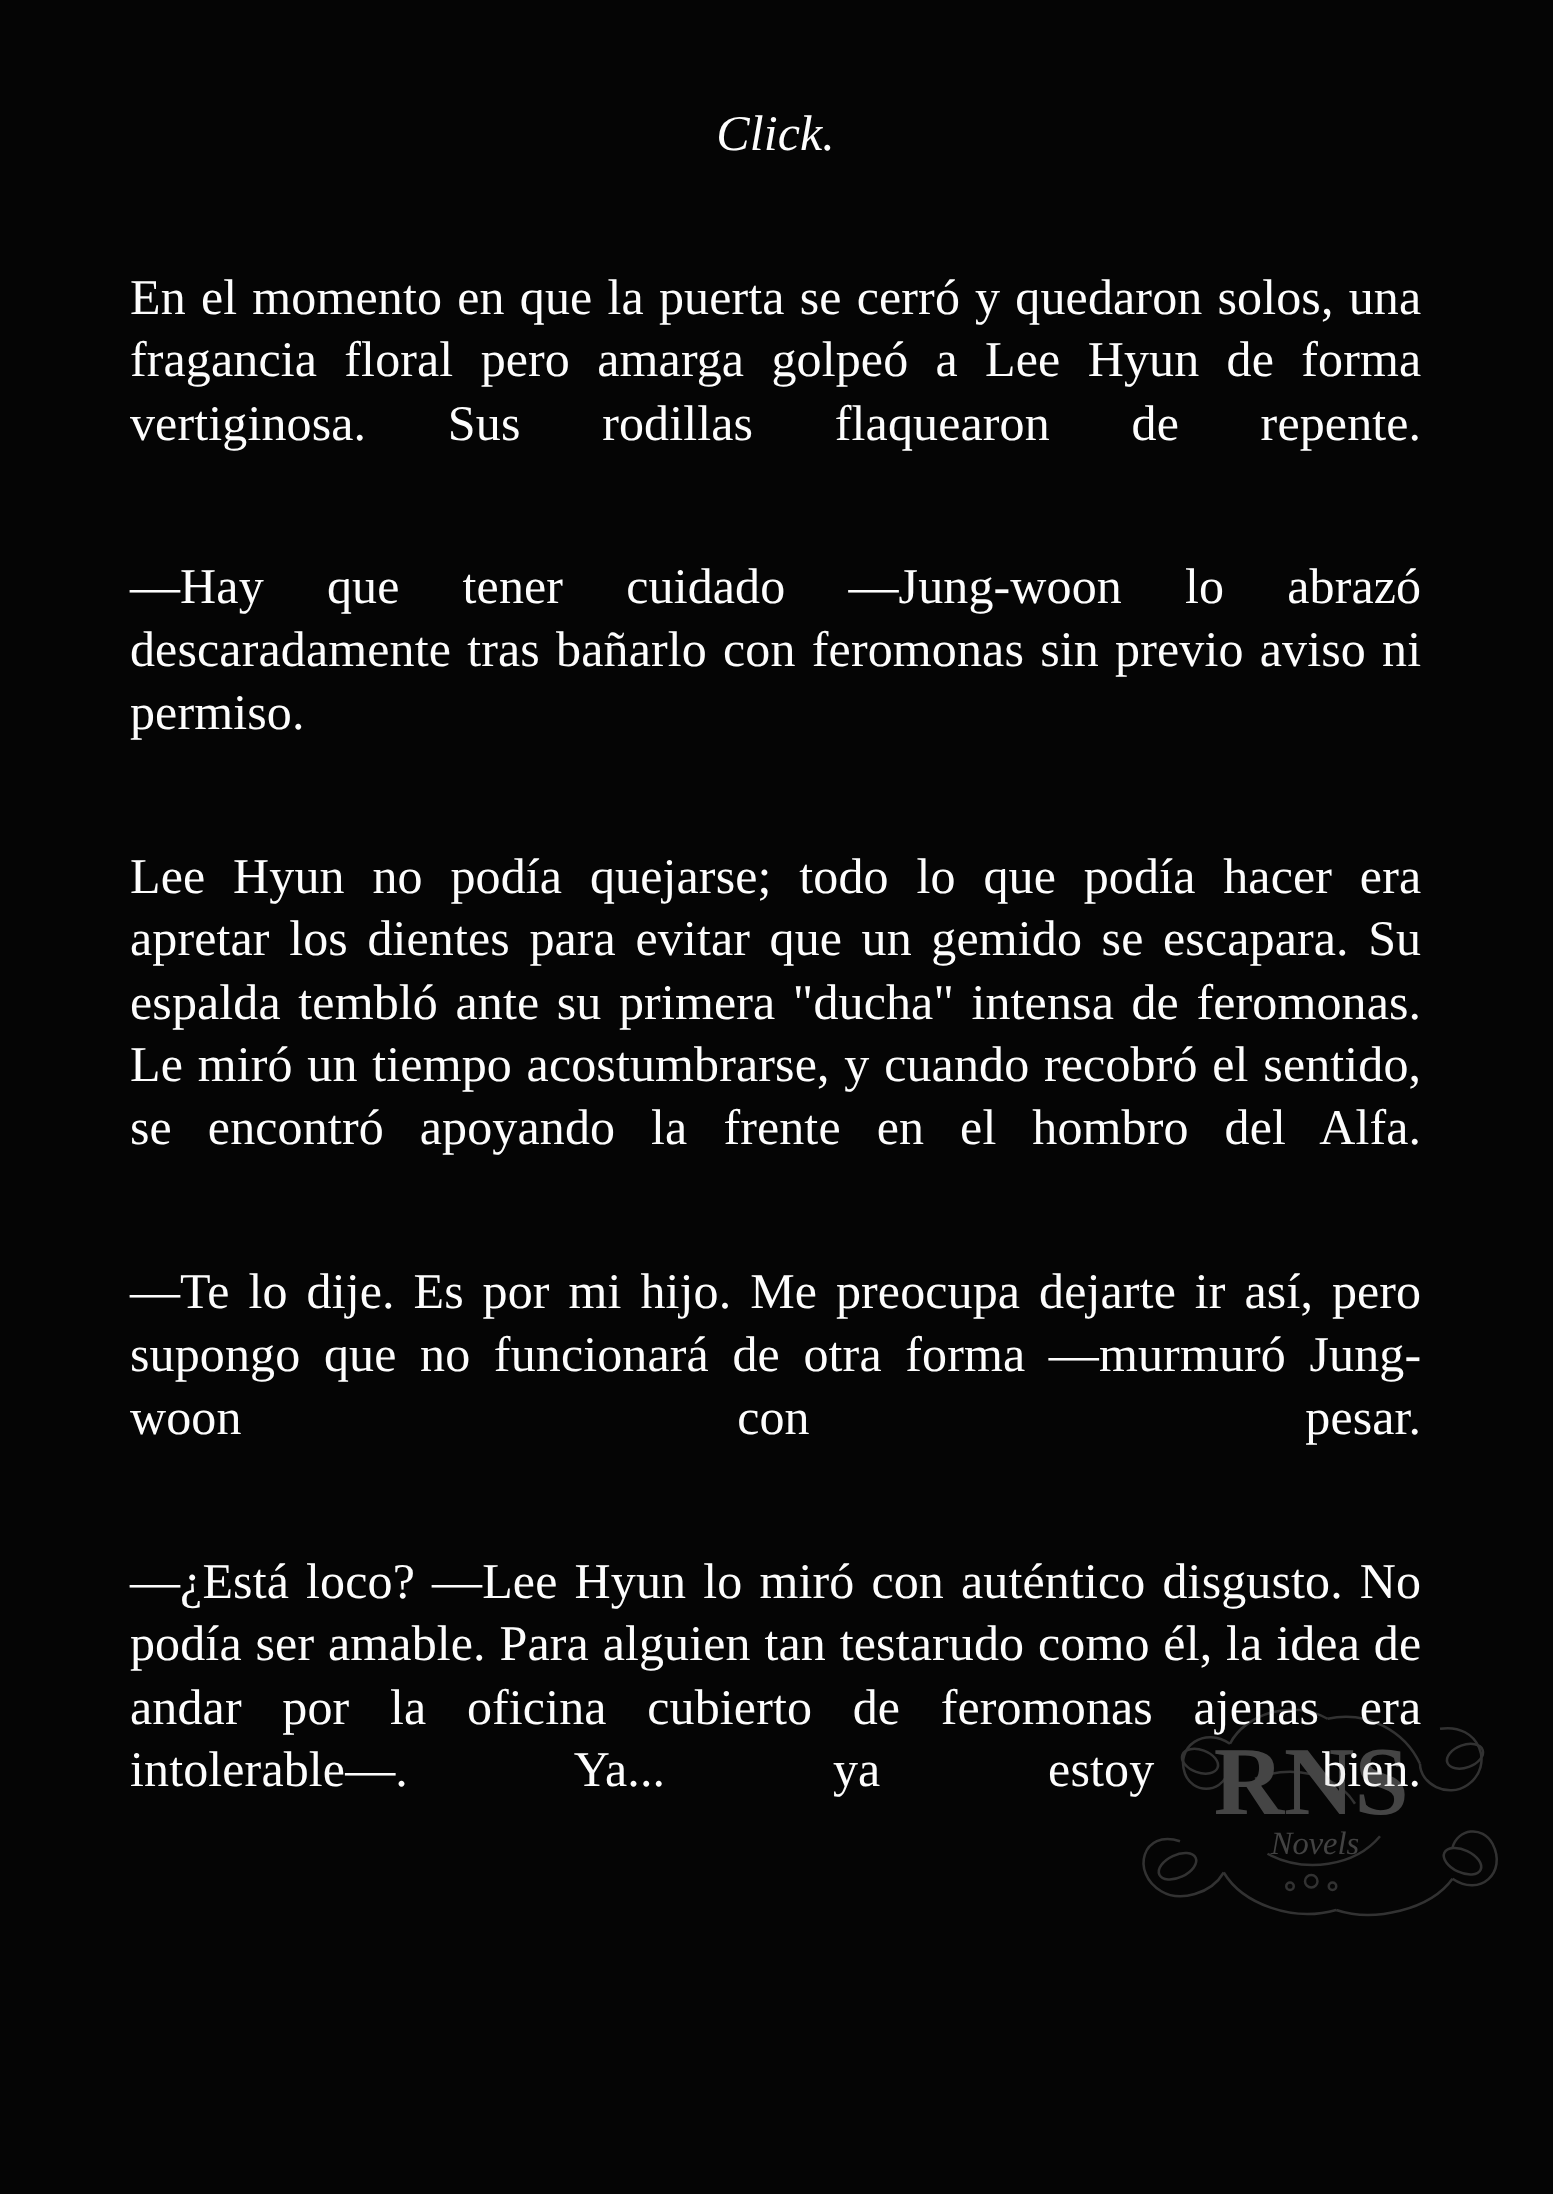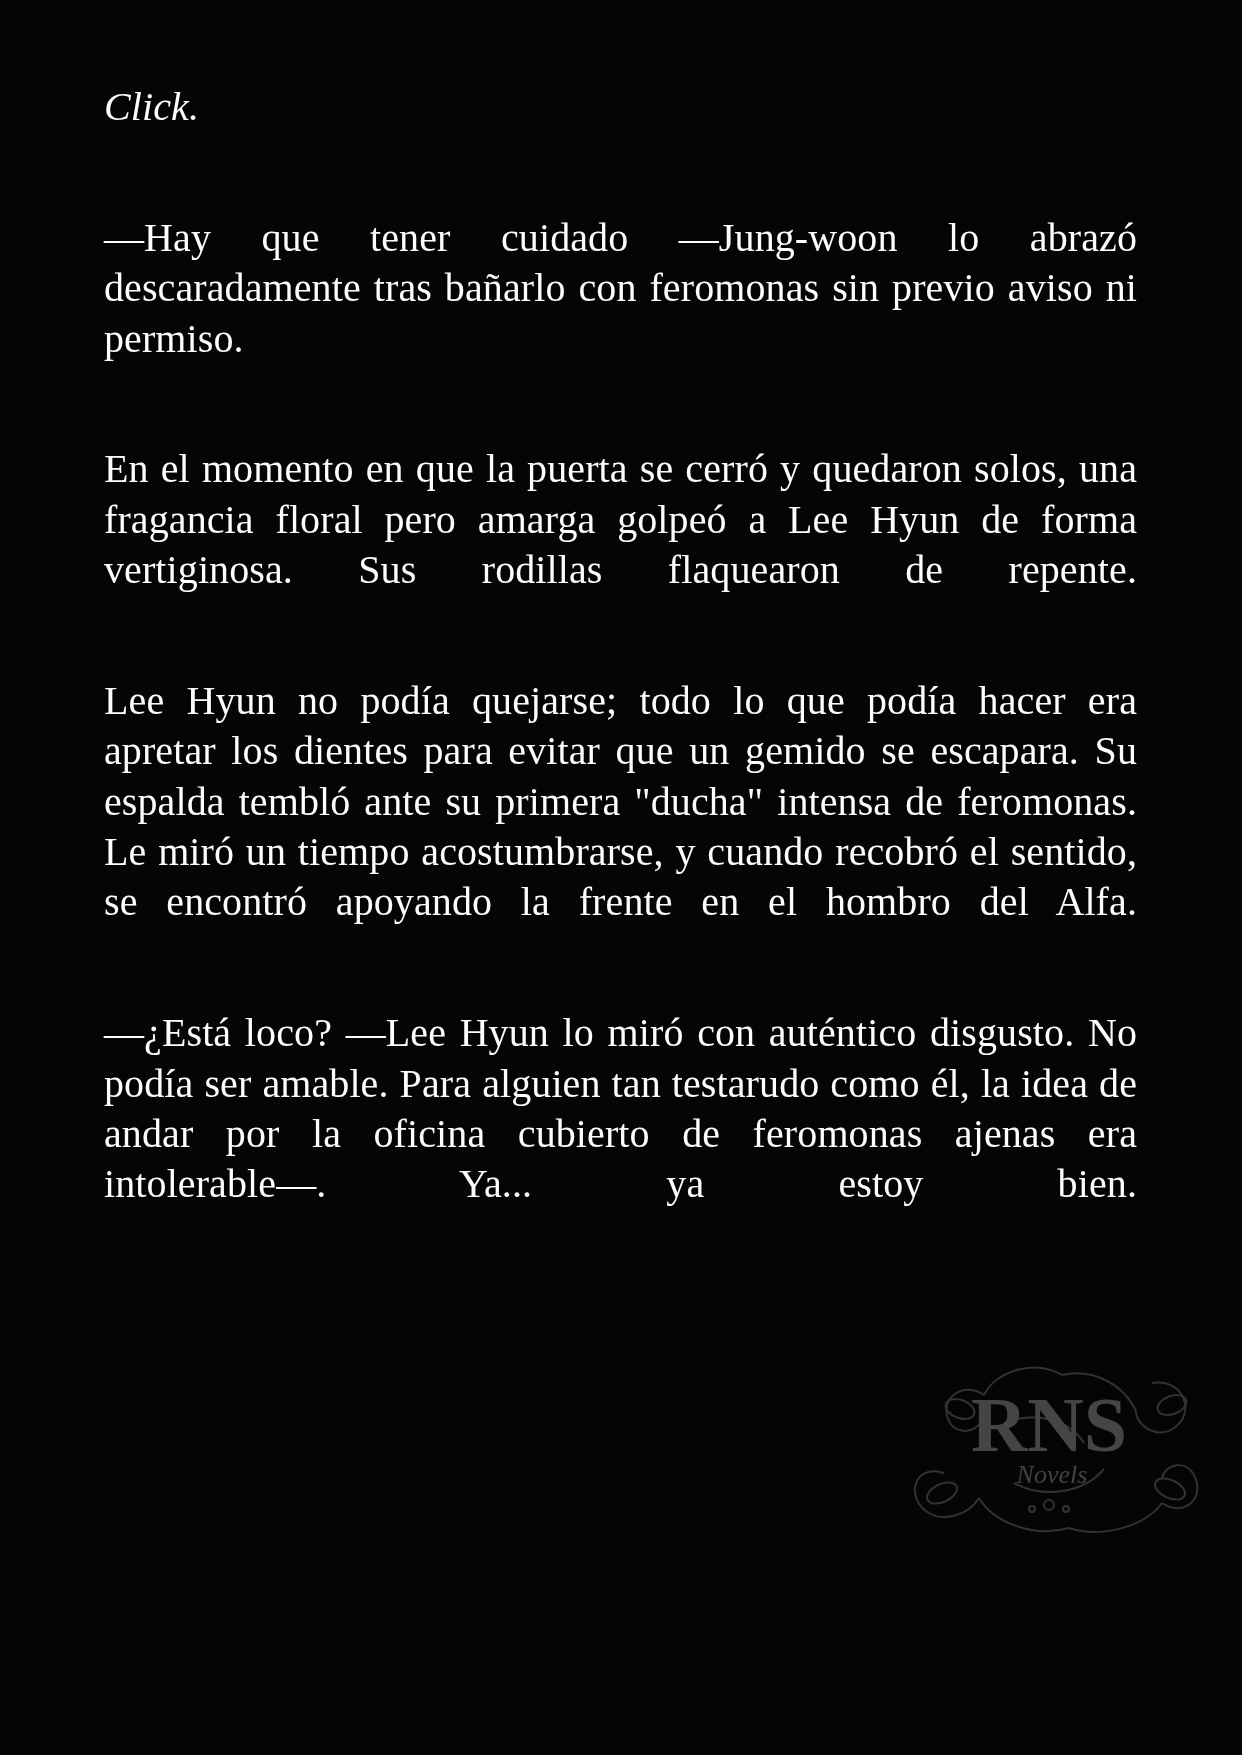--- a/index.html
+++ b/index.html
@@ -35,21 +35,21 @@
     line-height: 1.26;
     text-align: justify;
     text-justify: inter-word;
     letter-spacing: 0.1px;
     color: #fdfdfd;
     font-weight: 400;
   }
 
   p.italic {
     font-style: italic;
-    text-align: left;
+    text-align: center;
   }
 
   p.short {
     text-align: left;
   }
 
   
   p::after {
     content: "";
     display: inline-block;
@@ -82,23 +82,24 @@
     font-style: italic;
   }
 </style>
 </head>
 <body>
 
 <div class="page">
 
   <div class="content">
     <p class="italic">Click.</p>
+    <p>En el momento en que la puerta se cerró y quedaron solos, una fragancia floral pero amarga golpeó a Lee Hyun de forma vertiginosa. Sus rodillas flaquearon de repente.</p>
     <p>—Hay que tener cuidado —Jung-woon lo abrazó descaradamente tras bañarlo con feromonas sin previo aviso ni permiso.</p>
-    <p>En el momento en que la puerta se cerró y quedaron solos, una fragancia floral pero amarga golpeó a Lee Hyun de forma vertiginosa. Sus rodillas flaquearon de repente.</p>
     <p>Lee Hyun no podía quejarse; todo lo que podía hacer era apretar los dientes para evitar que un gemido se escapara. Su espalda tembló ante su primera "ducha" intensa de feromonas. Le miró un tiempo acostumbrarse, y cuando recobró el sentido, se encontró apoyando la frente en el hombro del Alfa.</p>
+    <p>—Te lo dije. Es por mi hijo. Me preocupa dejarte ir así, pero supongo que no funcionará de otra forma —murmuró Jung-woon con pesar.</p>
     <p>—¿Está loco? —Lee Hyun lo miró con auténtico disgusto. No podía ser amable. Para alguien tan testarudo como él, la idea de andar por la oficina cubierto de feromonas ajenas era intolerable—. Ya... ya estoy bien.</p>
   </div>
 
   <div class="watermark">
     <svg viewBox="0 0 330 250" xmlns="http://www.w3.org/2000/svg" aria-hidden="true">
       <g fill="none" stroke="#cccccc" stroke-width="2" opacity="0.75">
         <path d="M60 150 C 30 140, 20 175, 45 190 C 60 199, 85 192, 95 175"></path>
         <path d="M95 175 C 110 200, 150 215, 185 205"></path>
         <path d="M185 205 C 215 215, 260 205, 278 180"></path>
         <path d="M278 180 C 300 195, 322 175, 310 152 C 302 137, 282 140, 278 155"></path>

